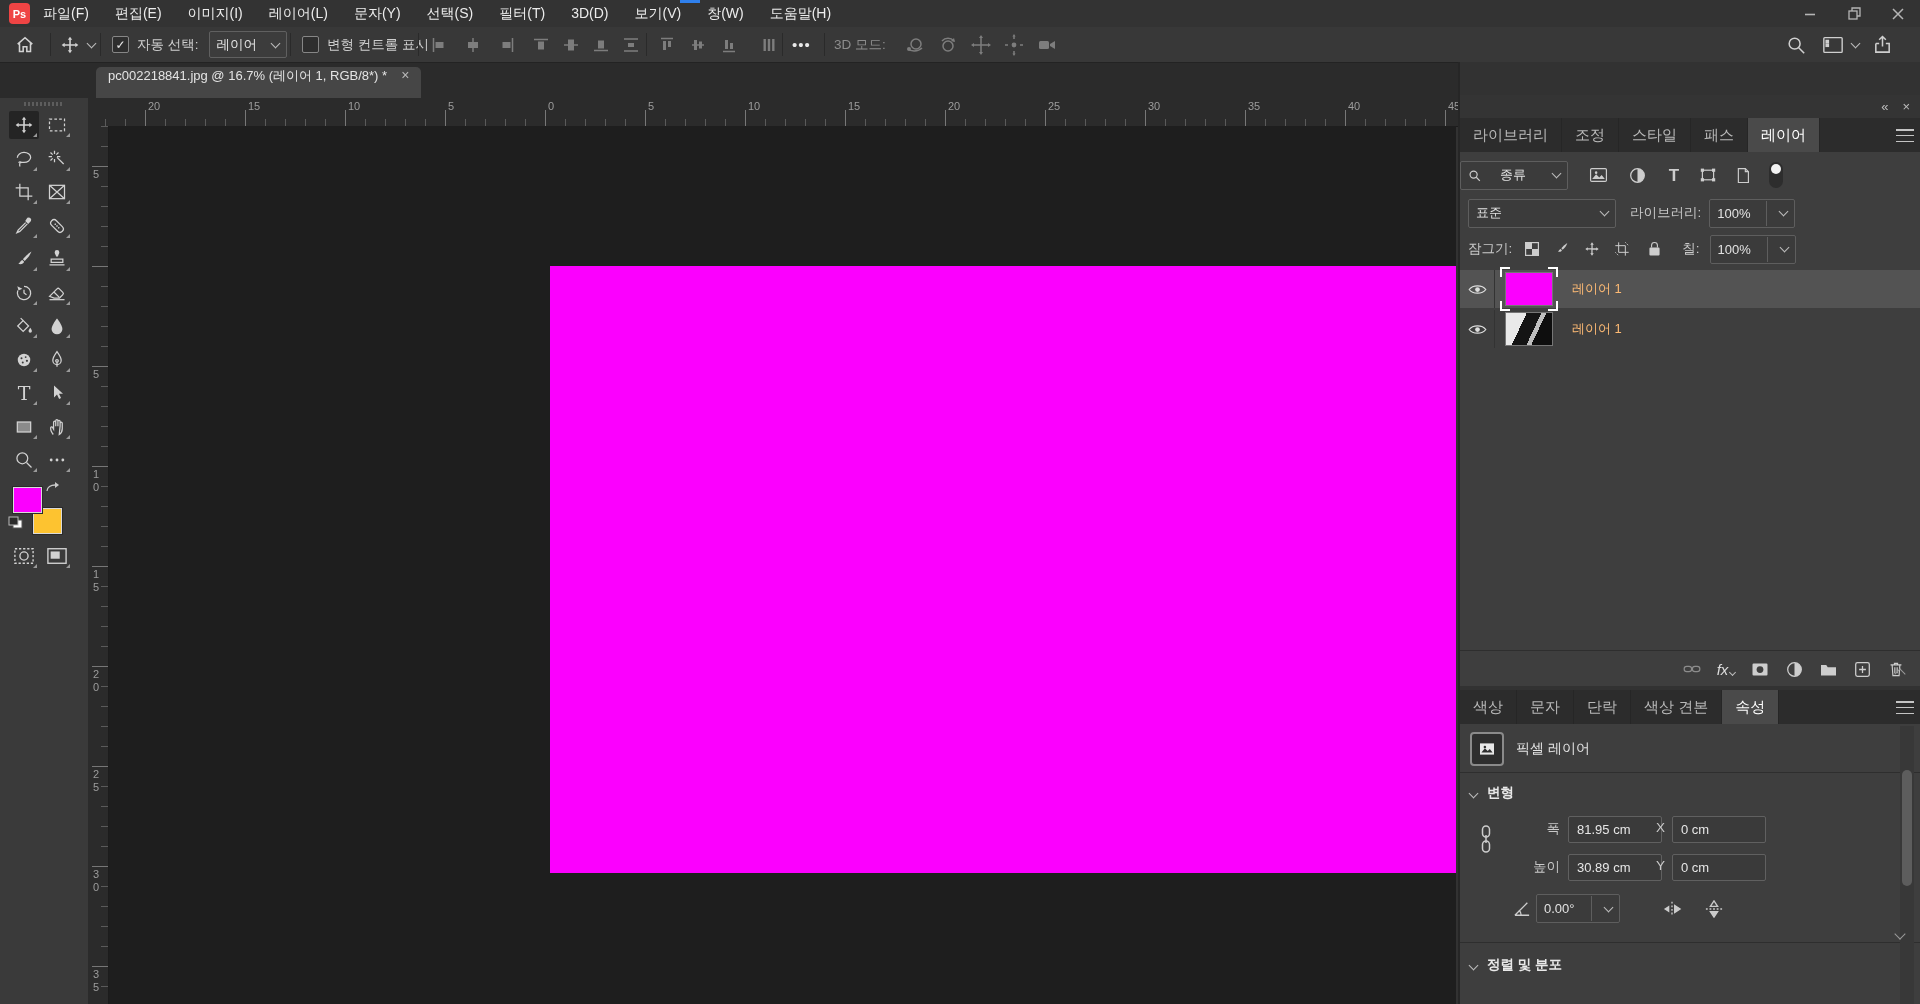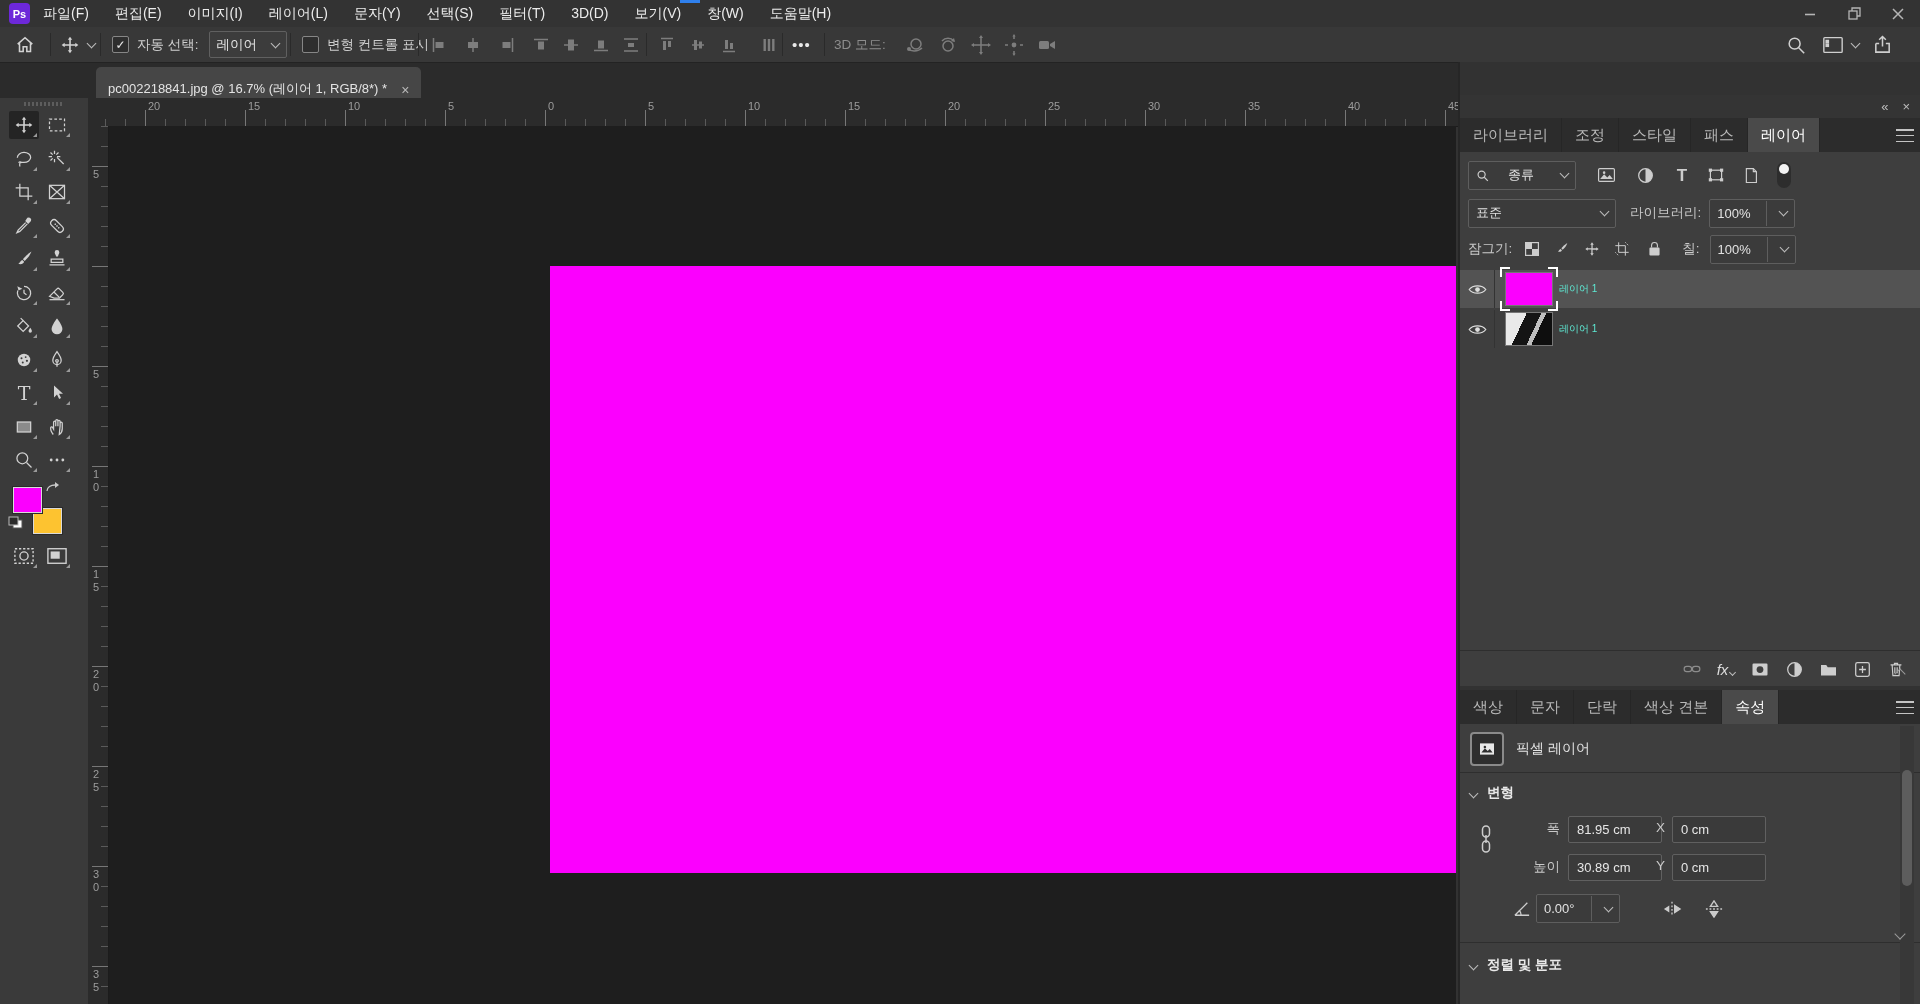--- a/index.html
+++ b/index.html
@@ -27,21 +27,21 @@
          padding:0 7px;font-size:13.5px;color:#e2e2e2;white-space:nowrap}
   .chev{display:inline-block;width:6px;height:6px;border-right:1.5px solid #bdbdbd;border-bottom:1.5px solid #bdbdbd;
         transform:rotate(45deg);margin-left:8px;margin-top:-3px}
   .obi{width:26px;height:26px;display:flex;align-items:center;justify-content:center}
   .obi svg{stroke:#7d7d7d;fill:none;stroke-width:1.5}
   .obi svg .f{fill:#7d7d7d;stroke:none}
   .dots{font-size:15px;color:#e8e8e8;letter-spacing:1px}
   
   .tabstrip{position:absolute;left:0;top:63px;width:1458px;height:35px;background:#2b2b2b}
   .doc-tab{position:absolute;left:96px;top:4px;height:31px;background:#464646;border-radius:5px 5px 0 0;
-           display:flex;align-items:flex-end;padding:0 12px;font-size:13px;color:#e4e4e4;white-space:nowrap}
+           display:flex;align-items:flex-start;padding:0 12px;font-size:13px;color:#e4e4e4;white-space:nowrap}
   .doc-close{margin-left:14px;color:#b9b9b9;font-size:14px}
   
   .toolbar{position:absolute;left:0;top:98px;width:88px;height:906px;background:#3a3a3a;border-right:1px solid #2a2a2a}
   .grip{position:absolute;left:24px;top:4px;width:40px;height:4px;
         background:repeating-linear-gradient(90deg,#5d5d5d 0 2px,transparent 2px 4px)}
   .tool{position:absolute;width:30px;height:28px;display:flex;align-items:center;justify-content:center;border-radius:2px}
   .tool.sel{background:#242424}
   .tool::after{content:"";position:absolute;right:2px;bottom:2px;border-left:4px solid transparent;border-bottom:4px solid #9a9a9a}
   .tool svg{stroke:#d2d2d2;fill:none;stroke-width:1.5}
   .tool svg .f{fill:#d2d2d2;stroke:none}
@@ -76,36 +76,36 @@
   .vcombo{height:27px;background:#3b3b3b;border:1px solid #5e5e5e;border-radius:2px;display:flex;align-items:center;
           padding:0 7px;font-size:13px;color:#e2e2e2;white-space:nowrap}
   .vcombo .vdiv{width:1px;height:25px;background:#5e5e5e;margin:0 0 0 8px}
   .pico{width:28px;height:26px;display:flex;align-items:center;justify-content:center}
   .pico svg{stroke:#cdcdcd;fill:none;stroke-width:1.5}
   .pico svg .f{fill:#cdcdcd;stroke:none}
   .layer-row{position:absolute;left:0;width:462px;height:38px;display:flex;align-items:center}
   .layer-row.sel{background:#535353}
   .eye-cell{width:34px;height:38px;display:flex;align-items:center;justify-content:center;border-right:1px solid #333}
   .thumb{width:46px;height:32px;margin-left:10px;border:1px solid #767676;position:relative;background:#222}
-  .lname{margin-left:6px;font-size:10px;color:#5eead4}
+  .lname{margin-left:19px;font-size:13px;color:#fdba74}
   .corner{position:absolute;width:8px;height:8px;border:2px solid #fff}
   .field{height:25px;background:#3a3a3a;border:1px solid #606060;border-radius:2px;display:flex;align-items:center;
          padding:0 8px;font-size:13px;color:#e6e6e6;white-space:nowrap}
   .sect{display:flex;align-items:center;font-size:13.5px;font-weight:bold;color:#e9e9e9}
   .sect .chev{border-color:#bdbdbd;margin:0 10px 0 0;transform:rotate(45deg)}
   .divline{position:absolute;left:0;width:462px;height:1px;background:#2e2e2e}
   .sbar{position:absolute;left:440px;top:664px;width:14px;height:278px;background:#383838}
   .sthumb{position:absolute;left:442px;width:10px;border-radius:5px;background:#5d5d5d}
   .schev{position:absolute;width:7px;height:7px;border-right:1.5px solid #9a9a9a;border-bottom:1.5px solid #9a9a9a}
 </style>
 </head>
 <body>
 
 <div class="menubar">
-  <div class="ps-logo" style="background: #6d28d9;">Ps</div>
+  <div class="ps-logo" style="background: #ef4444;">Ps</div>
   <span class="menu-item">파일(F)</span>
   <span class="menu-item">편집(E)</span>
   <span class="menu-item">이미지(I)</span>
   <span class="menu-item">레이어(L)</span>
   <span class="menu-item">문자(Y)</span>
   <span class="menu-item">선택(S)</span>
   <span class="menu-item">필터(T)</span>
   <span class="menu-item">3D(D)</span>
   <span class="menu-item">보기(V)</span>
   <span class="menu-item">창(W)</span>
@@ -535,21 +535,21 @@
     <div class="pmenu" style="top:11px">
         <i></i>
         <i></i>
         <i></i>
       </div>
   </div>
 
   <div class="pbody" style="top:90px;height:534px">
 
     <div class="lrow" style="top:8px;height:30px">
-      <div class="vcombo" style="margin-left:8px;width:92px;justify-content:space-between">
+      <div class="vcombo" style="width:92px;justify-content:space-between">
         <svg width="13" height="13" viewBox="0 0 22 22" stroke="#cdcdcd" fill="none" stroke-width="2">
             <circle cx="9.5" cy="9.5" r="6"></circle>
             <path d="M14 14l6 6"></path>
           </svg>
         <span>종류</span>
         <span class="chev"></span>
       </div>
       <span class="pico" style="margin-left:16px">
           <svg width="19" height="16" viewBox="0 0 24 20">
             <rect x="2" y="2" width="20" height="16" rx="1.5"></rect>

